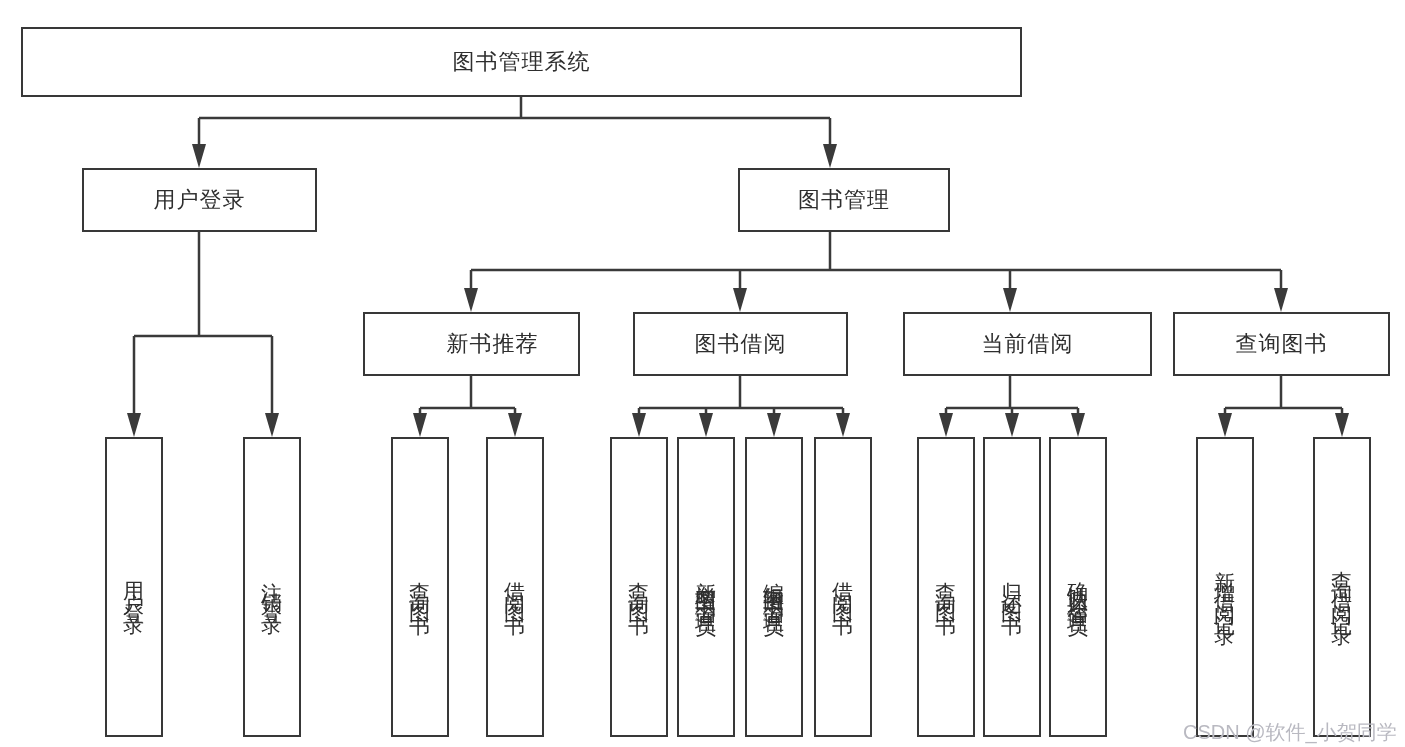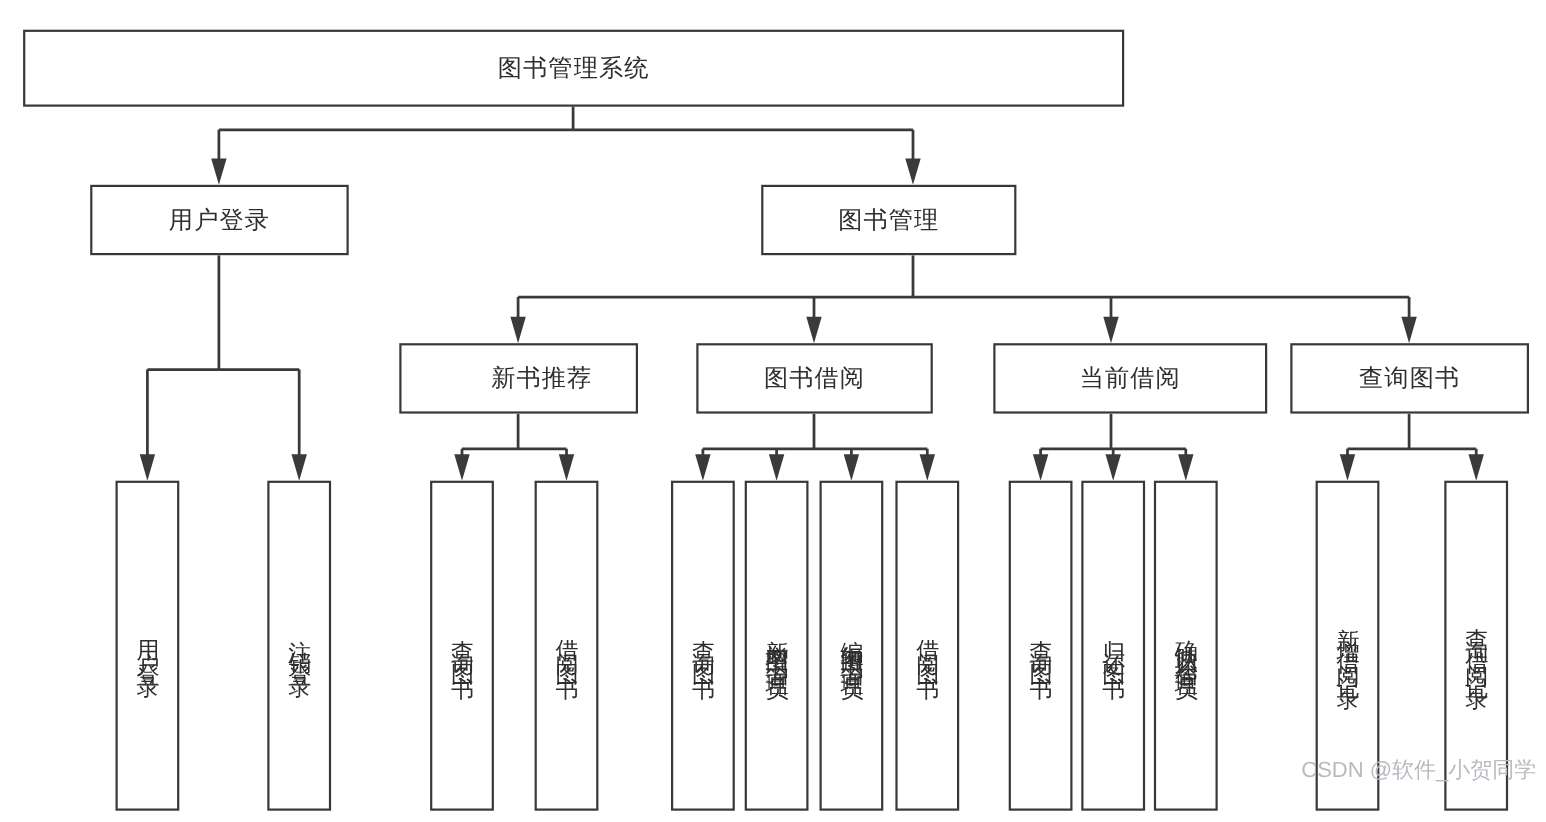--- a/index.html
+++ b/index.html
@@ -24,21 +24,21 @@
     background: #ffffff;
     display: flex;
     align-items: center;
     justify-content: center;
     color: #2e2e2e;
     z-index: 2;
   }
   .hbox { font-size: 22px; letter-spacing: 1px; }
   .root-box  { left: 21px;  top: 13px;  width: 1001px; height: 70px; margin-top: 14px; }
   .l2-a { left: 82px;  top: 168px; width: 235px; height: 64px; }
-  .l2-b { left: 692px; top: 168px; width: 232px; height: 64px; }
+  .l2-b { left: 738px; top: 168px; width: 212px; height: 64px; }
   .l3-a { left: 363px;  top: 312px; width: 217px; height: 64px; padding-left: 42px; }
   .l3-b { left: 633px;  top: 312px; width: 215px; height: 64px; text-align: center; }
   .l3-c { left: 903px;  top: 312px; width: 249px; height: 64px; }
   .l3-d { left: 1173px; top: 312px; width: 217px; height: 64px; }
   .vbox {
     top: 437px;
     width: 58px;
     height: 300px;
     font-size: 21px;
   }
@@ -59,21 +59,21 @@
   .v7  { left: 745px; }
   .v8  { left: 814px; }
   .v9  { left: 917px; }
   .v10 { left: 983px; }
   .v11 { left: 1049px; }
   .v12 { left: 1196px; }
   .v13 { left: 1313px; }
   .watermark {
     position: absolute;
     left: 1183px;
-    top: 686px;
+    top: 719px;
     z-index: 3;
     font-size: 20px;
     color: #b9b9c1;
     white-space: nowrap;
   }
   .wires path { stroke: #3a3a3a; stroke-width: 2.5; fill: none; }
   .wires polygon { fill: #3a3a3a; stroke: none; }
 </style>
 </head>
 <body>

